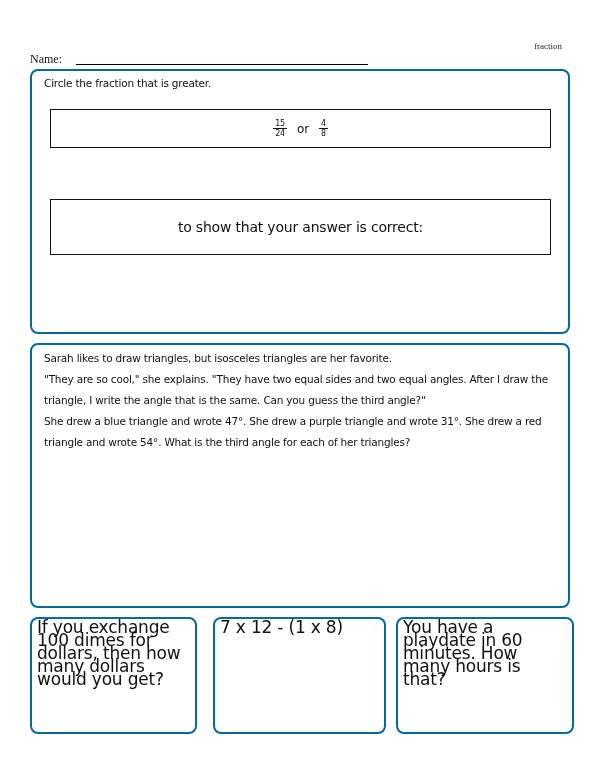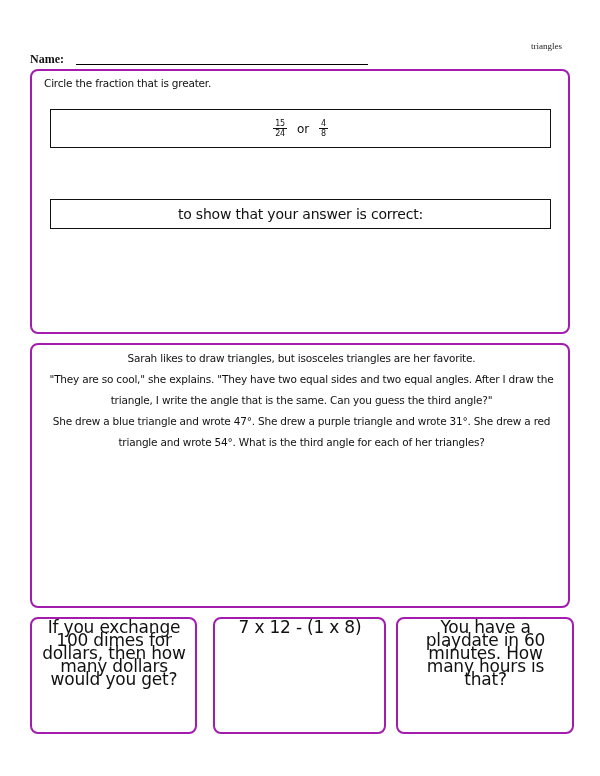--- a/index.html
+++ b/index.html
@@ -1,45 +1,45 @@
 <!DOCTYPE html>
 <html><head>
   <meta charset="utf-8">
   <style>
     html, body { margin: 0; padding: 0; background: #ffffff; }
     body { width: 600px; height: 776px; position: relative; overflow: hidden;
            font-family: "DejaVu Sans", sans-serif; color: #111; }
     .brand { position: absolute; right: 38px; top: 41px; font-family: "Liberation Serif", serif;
              font-size: 9px; color: #222; }
     .name-row { position: absolute; left: 30px; top: 52px; font-family: "Liberation Serif", serif;
-                font-weight: bold; font-size: 12px; }
+                font-weight: normal; font-size: 12px; }
     .name-line { position: absolute; left: 76px; top: 64px; width: 292px; border-bottom: 1px solid #000; }
-    .panel { position: absolute; border: 2px solid #a21caf; border-radius: 8px; box-sizing: border-box; text-align: center; }
+    .panel { position: absolute; border: 2px solid #0369a1; border-radius: 8px; box-sizing: border-box; }
     .p1 { left: 30px; top: 69px; width: 540px; height: 265px; }
     .p2 { left: 30px; top: 343px; width: 540px; height: 265px; padding-left: 13px; }
     .p3 { left: 30px; top: 617px; width: 167px; height: 117px; }
     .p4 { left: 213px; top: 617px; width: 173px; height: 117px; }
     .p5 { left: 396px; top: 617px; width: 178px; height: 117px; }
     .instr { position: absolute; left: 12px; top: 6px; font-size: 10.5px; letter-spacing: -0.2px; }
     .box { position: absolute; left: 18px; width: 501px; border: 1px solid #111; box-sizing: border-box;
            display: flex; align-items: center; justify-content: center; font-size: 14px; letter-spacing: -0.2px; }
     .b1 { top: 38px; height: 39px; }
     .b2 { top: 83px; height: 39px; }
-    .b3 { top: 128px; height: 30px; }
+    .b3 { top: 128px; height: 56px; }
     .frac { display: inline-flex; flex-direction: column; align-items: center; font-size: 8px; line-height: 9px; margin: 0 0; }
     .frac .num { border-bottom: 1px solid #111; padding: 0 2px; }
     .or { font-size: 12px; margin: 0 10px; }
     .story { position: absolute; left: 12px; top: 3px; width: 515px; font-size: 10.5px; line-height: 21px; letter-spacing: -0.2px; }
     .story p { margin: 0; }
     .q { position: absolute; left: 5px; top: 2px; right: 4px; font-size: 17px; line-height: 13px; letter-spacing: -0.2px; }
   </style>
 </head>
 <body>
 
-<div class="brand">triangles</div>
+<div class="brand">fraction</div>
 <div class="name-row">Name:</div>
 <div class="name-line"></div>
 
 <div class="panel p1">
   <div class="instr">Circle the fraction that is greater.</div>
   <div class="box b1">
     <span class="frac">
       <span class="num">15</span>
       <span class="den">24</span>
     </span>

